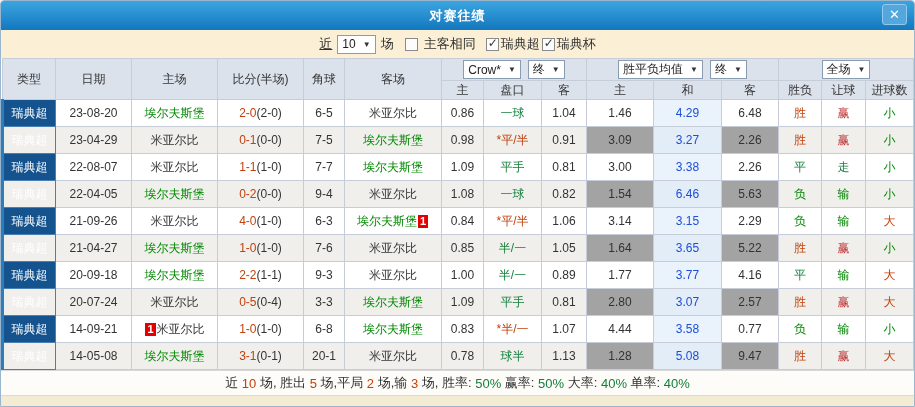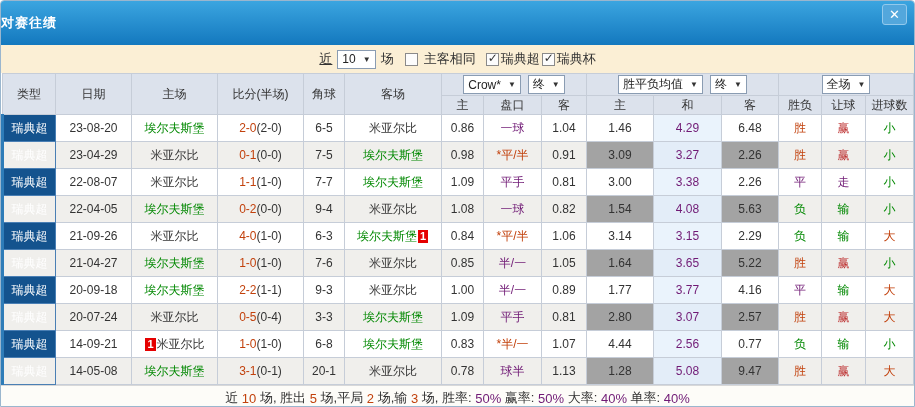--- a/index.html
+++ b/index.html
@@ -1,43 +1,43 @@
 <!DOCTYPE html>
 <html><head>
 <meta charset="utf-8">
 <style>
   *{box-sizing:border-box;margin:0;padding:0}
   body{font-family:"Liberation Sans","DejaVu Sans",sans-serif;background:#fff;width:915px}
   .window{width:915px;height:407px;border:1px solid #9AB6CE;border-radius:4px 4px 0 0;overflow:hidden;background:#fff;position:relative}
-  .titlebar{height:44px;background:linear-gradient(#3BA5E0,#1378BE);display:flex;align-items:center;justify-content:flex-start;position:relative}
+  .titlebar{height:29px;background:linear-gradient(#3BA5E0,#1378BE);display:flex;align-items:center;justify-content:center;position:relative}
   .titlebar .title{color:#fff;font-weight:bold;font-size:13px;letter-spacing:1px}
   .close-btn{position:absolute;right:7px;top:3px;width:25px;height:21px;background:#53A7DC;border:1px solid #92C9EC;border-radius:3px;color:#fff;font-weight:bold;text-align:center;line-height:19px;cursor:pointer;font-size:13px}
   .filterbar{height:28px;background:#FBEFD5;display:flex;align-items:center;justify-content:center;font-size:13px;color:#333}
   .near-link{text-decoration:underline;cursor:pointer;color:#333;margin-right:5px}
   .selectbox{background:#fff;border:1px solid #8A9CB2;padding:1px 4px;font-size:12px;display:inline-flex;align-items:center;gap:7px;color:#222;cursor:pointer;height:19px}
   .selectbox .arr{font-size:8px;color:#333}
   .filterbar .suffix{margin:0 4px 0 5px}
   .checkbox{width:13px;height:13px;border:1px solid #8A8A8A;background:#FCFCFC;display:inline-block;position:relative;cursor:pointer;vertical-align:-2px;margin:0 2px 0 7px}
   .checkbox.checked::after{content:"\2713";position:absolute;left:1px;top:-3px;font-size:12px;font-weight:bold;color:#333}
   table{border-collapse:collapse;table-layout:fixed;width:913px;font-size:12px}
   th,td{border:1px solid #C6CDD8;text-align:center;overflow:hidden;white-space:nowrap}
   thead th{background:#DCE2EC;color:#333;font-weight:normal;font-size:12px}
   tr.group-row th{height:22px}
   tr.sub-row th{height:19px}
   .th-group{padding:1px 0}
   .th-group .inner{display:flex;align-items:center;justify-content:center;gap:7px}
   td{height:27px;color:#333}
   td.league{background:#14538E;color:#fff;border-color:#4A7FB4;border-left:3px solid #2E7CB8}
   tr.alt td{background:#F0EFEC}
-  td.avg-draw{background:#EAF3FC;color:#701a75}
+  td.avg-draw{background:#EAF3FC;color:#1d4ed8}
   tr.alt td.avg-draw{background:#E3EDF8}
   tr.alt td.avg-side{background:#a3a3a3}
   .c-green{color:#008800}
   .c-red{color:#c2410c}
-  .c-blue{color:#701a75}
+  .c-blue{color:#15803d}
   .c-dark{color:#333}
   .c-darkred{color:#BD3030}
   .badge{background:#E50000;color:#fff;font-size:11px;padding:0 2px;display:inline-block;line-height:13px;margin:0 1px;font-weight:bold}
   .summary{height:25px;display:flex;align-items:center;justify-content:center;font-size:13px;background:#FDFCF8;border-top:1px solid #D8D8D8;white-space:pre}
   .bottomstrip{height:14px;background:#F4ECD2;border-top:1px solid #E4DABE}
 </style>
 </head>
 <body>
 
 <div class="window">
@@ -189,21 +189,21 @@
       <td class="league">瑞典超</td>
       <td>22-04-05</td>
       <td><span class="c-green">埃尔夫斯堡</span></td>
       <td><span class="c-red">0-2</span><span class="c-dark">(0-0)</span></td>
       <td>9-4</td>
       <td><span class="c-dark">米亚尔比</span></td>
       <td>1.08</td>
       <td><span class="c-blue">一球</span></td>
       <td>0.82</td>
       <td class="avg-side">1.54</td>
-      <td class="avg-draw">4.08</td>
+      <td class="avg-draw">6.46</td>
       <td class="avg-side">5.63</td>
       <td><span class="c-green">负</span></td>
       <td><span class="c-green">输</span></td>
       <td><span class="c-green">小</span></td>
     </tr>
         <tr>
       <td class="league">瑞典超</td>
       <td>21-09-26</td>
       <td><span class="c-dark">米亚尔比</span></td>
       <td><span class="c-red">4-0</span><span class="c-dark">(1-0)</span></td>
@@ -274,21 +274,21 @@
       <td class="league">瑞典超</td>
       <td>14-09-21</td>
       <td><span class="badge">1</span><span class="c-dark">米亚尔比</span></td>
       <td><span class="c-red">1-0</span><span class="c-dark">(1-0)</span></td>
       <td>6-8</td>
       <td><span class="c-green">埃尔夫斯堡</span></td>
       <td>0.83</td>
       <td><span class="c-red">*半/一</span></td>
       <td>1.07</td>
       <td class="avg-side">4.44</td>
-      <td class="avg-draw">2.56</td>
+      <td class="avg-draw">3.58</td>
       <td class="avg-side">0.77</td>
       <td><span class="c-green">负</span></td>
       <td><span class="c-green">输</span></td>
       <td><span class="c-green">小</span></td>
     </tr>
         <tr class="alt">
       <td class="league">瑞典超</td>
       <td>14-05-08</td>
       <td><span class="c-green">埃尔夫斯堡</span></td>
       <td><span class="c-red">3-1</span><span class="c-dark">(0-1)</span></td>

